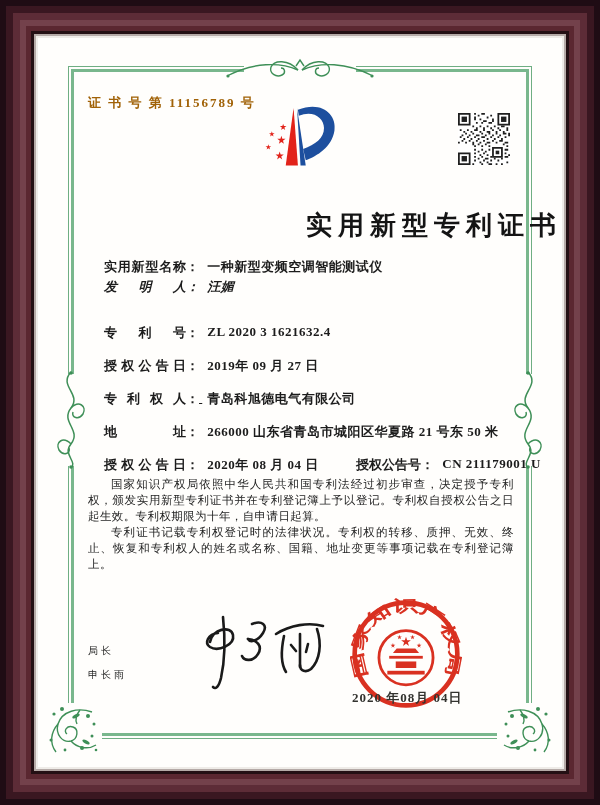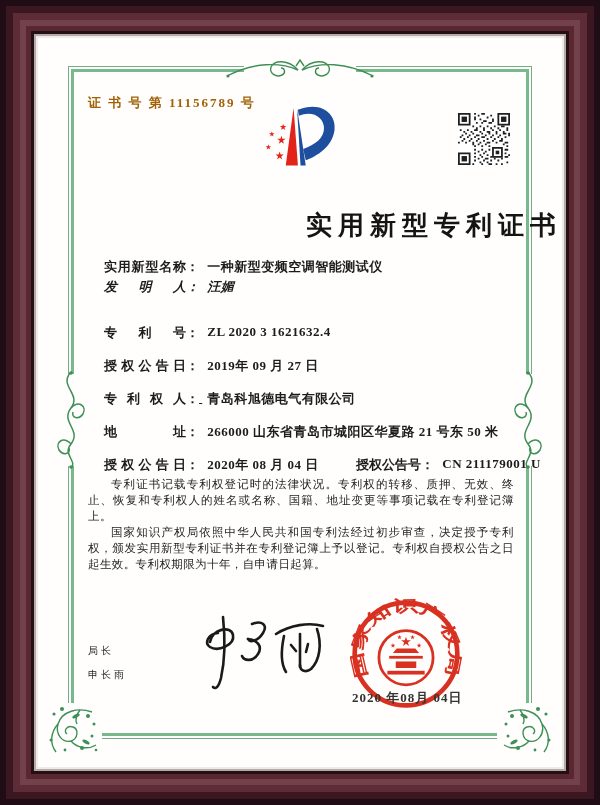--- a/index.html
+++ b/index.html
@@ -189,22 +189,22 @@
       </div>
       <div class="row" style="top:198px;">
         <span class="lbl">授权公告日</span><span class="colon">：</span>
         <span class="val">2020年 08 月 04 日</span>
         <span class="lbl2 pair2">授权公告号</span><span class="colon">：</span>
         <span class="val">CN 211179001 U</span>
       </div>
     </div>
 
     <div class="legal">
+      <p>国家知识产权局依照中华人民共和国专利法经过初步审查，决定授予专利权，颁发实用新型专利证书并在专利登记簿上予以登记。专利权自授权公告之日起生效。专利权期限为十年，自申请日起算。</p>
       <p>专利证书记载专利权登记时的法律状况。专利权的转移、质押、无效、终止、恢复和专利权人的姓名或名称、国籍、地址变更等事项记载在专利登记簿上。</p>
-      <p>国家知识产权局依照中华人民共和国专利法经过初步审查，决定授予专利权，颁发实用新型专利证书并在专利登记簿上予以登记。专利权自授权公告之日起生效。专利权期限为十年，自申请日起算。</p>
     </div>
 
     <div class="director">
       <div>局长</div>
       <div>申长雨</div>
     </div>
 
     <svg class="sig" width="140" height="100" viewBox="0 0 140 100">
       <g stroke="#1a1a1a" stroke-width="2.6" fill="none" stroke-linecap="round" stroke-linejoin="round">
         <path d="M14,32 C16,19 35,15 37,25 C39,35 22,42 14,37 C8,33 12,24 22,23"></path>

